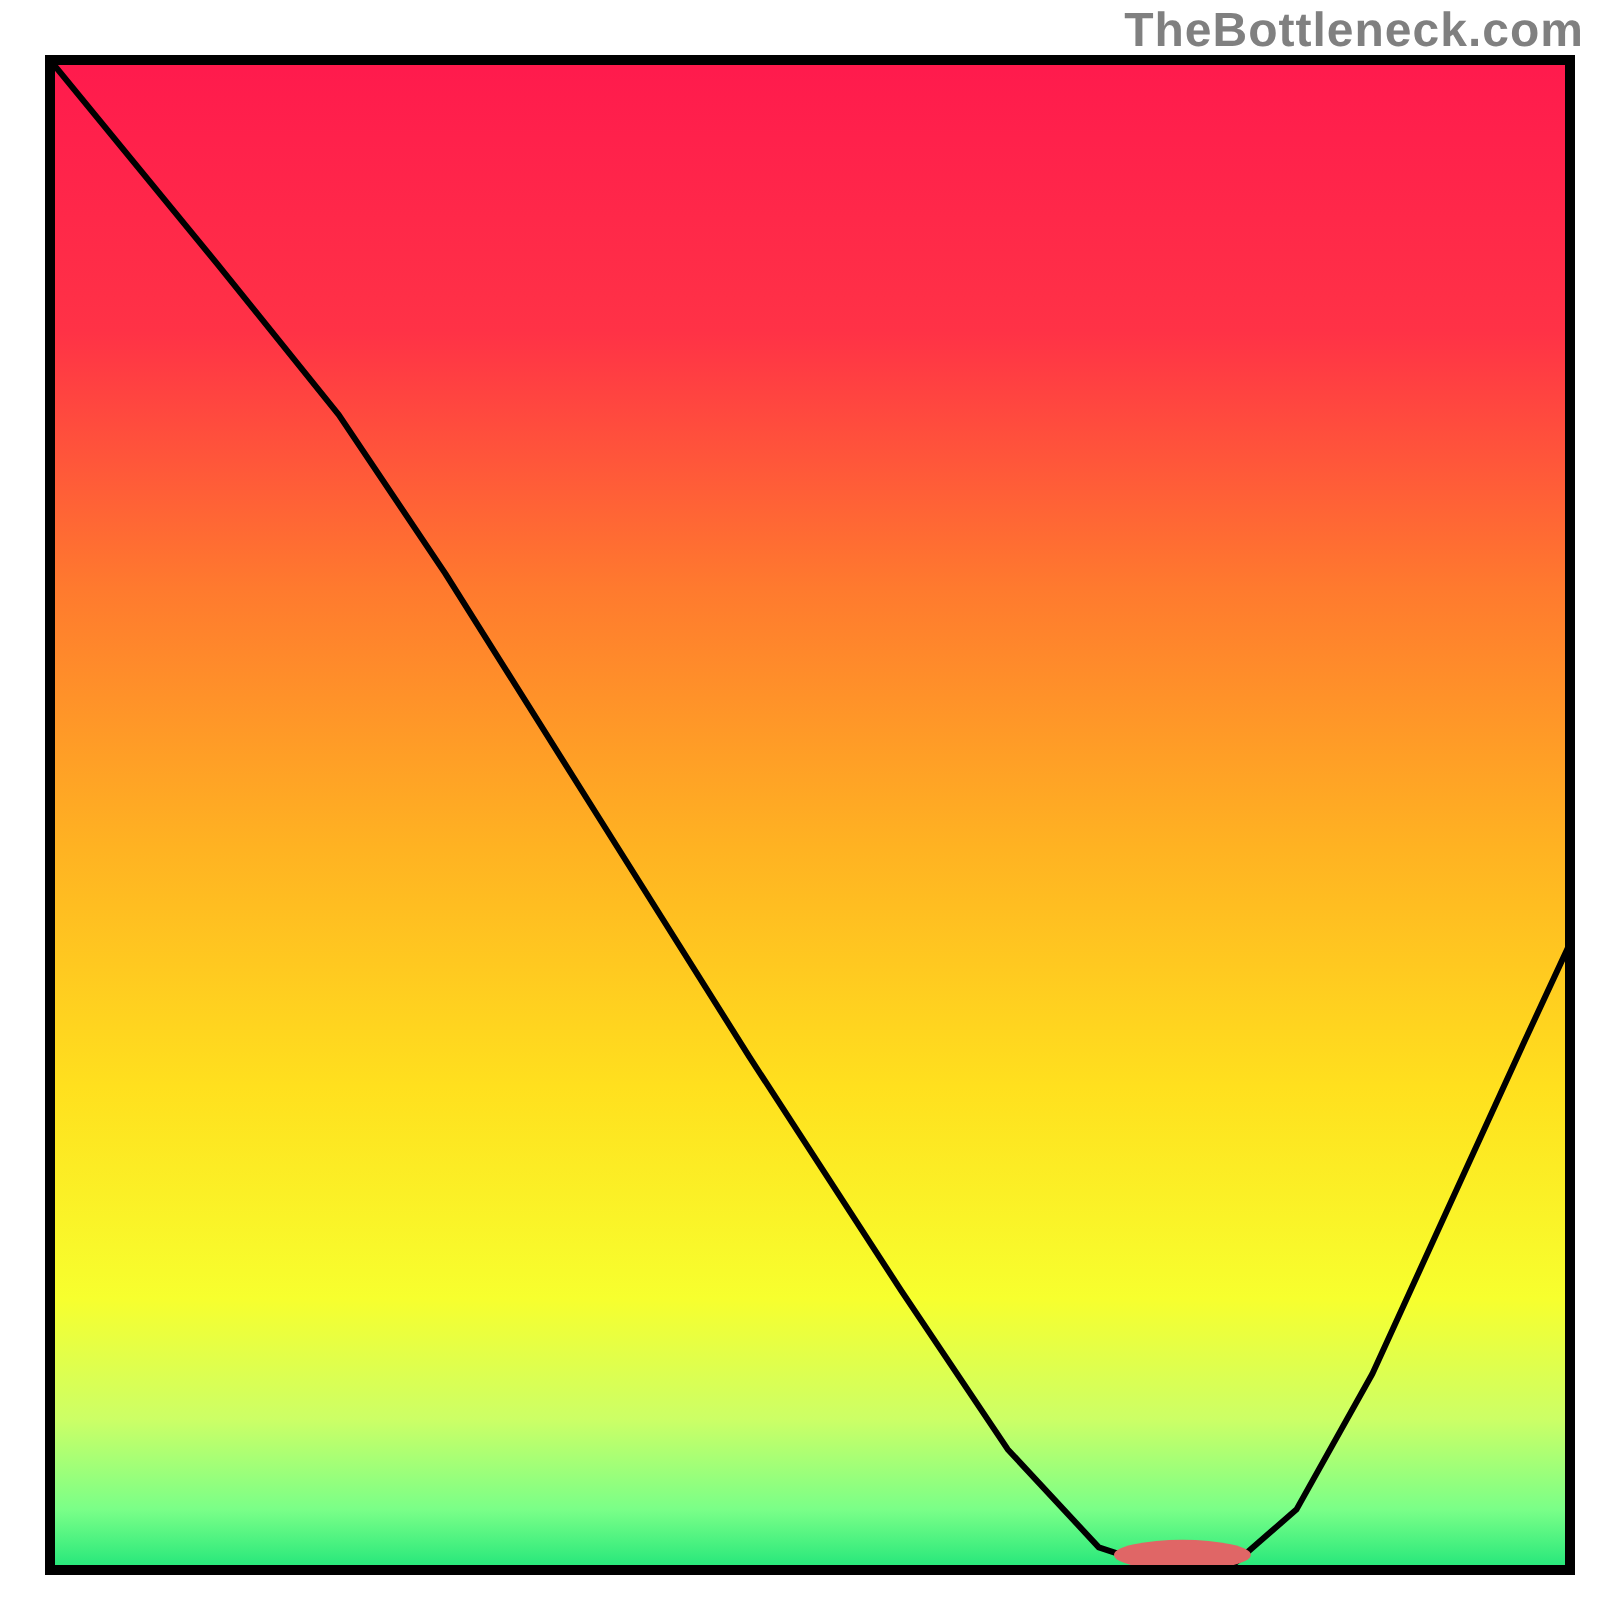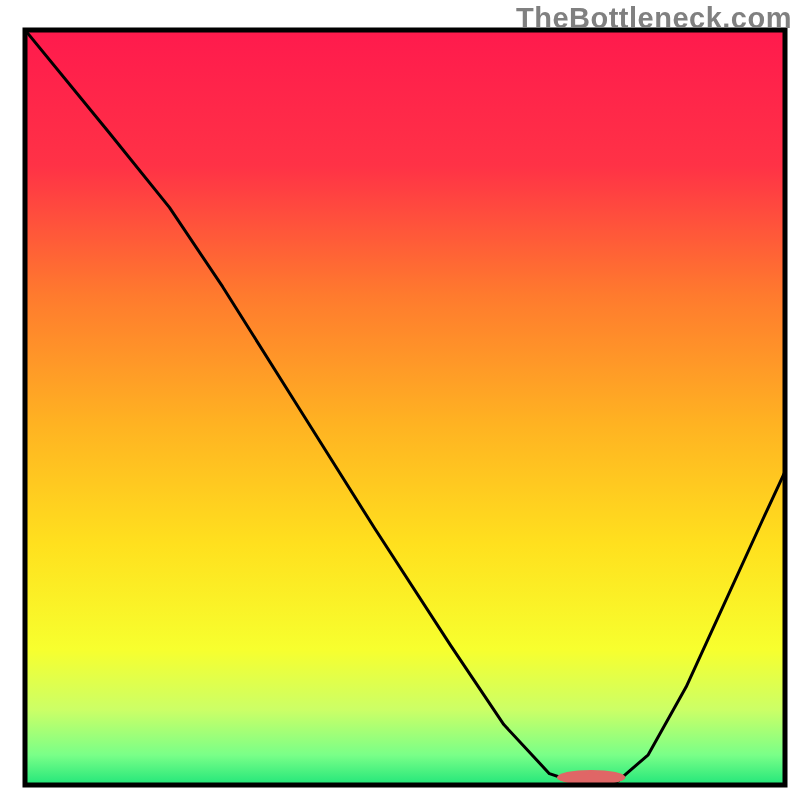--- a/index.html
+++ b/index.html
@@ -13,21 +13,21 @@
   }
   .stage {
     position: relative;
     width: 800px;
     height: 800px;
   }
   .watermark {
     position: absolute;
     top: 2px;
     right: 8px;
-    font-size: 29px;
+    font-size: 24px;
     font-weight: 600;
     color: #808080;
     letter-spacing: 0.5px;
     z-index: 5;
     font-family: Arial, sans-serif;
   }
   svg.plot {
     position: absolute;
     left: 0;
     top: 0;

